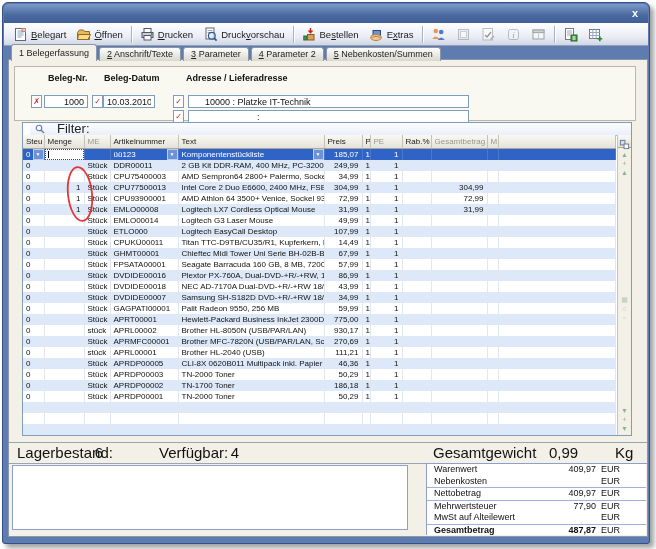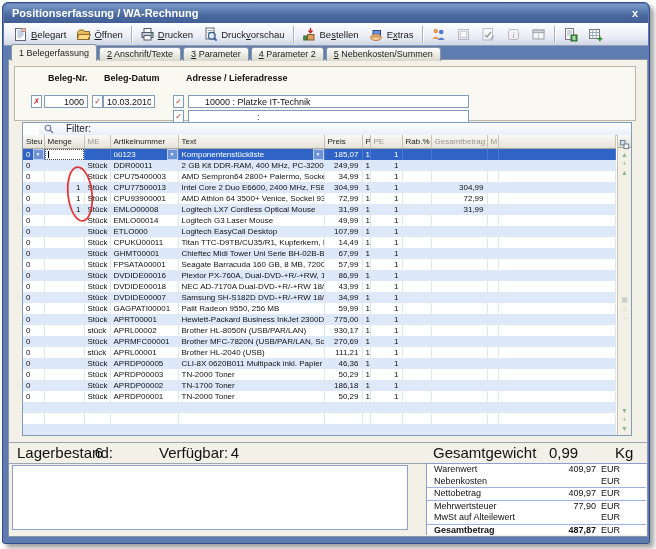--- a/index.html
+++ b/index.html
@@ -19,21 +19,21 @@
   
   .formbox{position:absolute;left:5px;top:6px;width:620px;height:53px;background:#faf9f1;border:1px solid #b9b7aa}
   .flabel{position:absolute;top:6px;font-size:9px;font-weight:bold;color:#111;white-space:nowrap}
   .inp{position:absolute;height:13px;border:1px solid #7f9db9;background:#fff;font-size:9px;font-family:inherit;padding:0 3px;box-sizing:border-box;color:#111}
   .inp.right{text-align:right}
   .inp.addr1{padding-left:16px}
   .inp.addr2{padding-left:68px}
   .icbtn{position:absolute;width:11px;height:13px;background:#fff;border:1px solid #7f9db9;color:#c22222;font-size:8px;line-height:10px;text-align:center;padding:0;font-family:inherit}
   
   .gridbox{position:absolute;left:13px;top:62px;width:608px;height:312px;border:1px solid #7f9db9;background:#fff;box-sizing:content-box}
-  .filterbar{position:absolute;left:16px;right:0;top:0;height:12px;background:linear-gradient(#fcfdff,#e9eff9);border-bottom:1px solid #aebfd8;font-size:10px;color:#222}
+  .filterbar{position:absolute;left:7px;right:0;top:0;height:12px;background:linear-gradient(#fcfdff,#e9eff9);border-bottom:1px solid #aebfd8;font-size:13px;color:#222}
   .filterlabel{position:absolute;left:27px;top:0;line-height:12px}
   .filtericon{position:absolute;left:5px;top:1px;width:10px;height:10px}
   .gtable{position:absolute;left:0;top:12px;border-collapse:collapse;table-layout:fixed;width:593px;font-size:8px}
   .gtable th{height:13px;background:linear-gradient(#f9f8f4,#e4e2d8);border-right:1px solid #c6c3b6;border-bottom:1px solid #a9a799;font-weight:normal;text-align:left;padding:0 3px;white-space:nowrap;overflow:hidden;color:#1a1a1a}
   .gtable th.muted{color:#9a988c}
   .gtable td{height:11px;padding:0 3px;border-right:1px solid #e1e7f1;white-space:nowrap;overflow:hidden;color:#111;position:relative;line-height:11px}
   .gtable tr.stripe td{background:#dde9f8}
   .gtable tr.sel td{background:#2f63c5;color:#fff;border-right-color:#4a77cf}
   .a-right{text-align:right}
   .dd{position:absolute;right:0;top:0;bottom:0;width:11px;background:#6e92d8;border:1px solid #bccdf0;color:#fff;font-size:5px;line-height:9px;text-align:center;box-sizing:border-box}
@@ -135,21 +135,20 @@
       <rect x="5.5" y="5.5" width="5" height="5" fill="#fff" stroke="#678"></rect>
     </symbol>
   <symbol id="magnifier-icon" viewBox="0 0 10 10">
       <circle cx="4" cy="4" r="2.8" fill="none" stroke="#667a9a" stroke-width="1.1"></circle>
       <line x1="6.2" y1="6.2" x2="9" y2="9" stroke="#667a9a" stroke-width="1.3"></line>
     </symbol>
 </svg>
 
 <div class="window">
   <div class="titlebar">
-    <span>Positionserfassung / WA-Rechnung</span>
     <span class="close">x</span>
   </div>
 
   <div class="toolbar" id="toolbar">
       <button class="tb-btn">
         <span class="tb-ic">
           <svg width="15" height="15">
             <use href="#belegart-icon"></use>
           </svg>
         </span>

